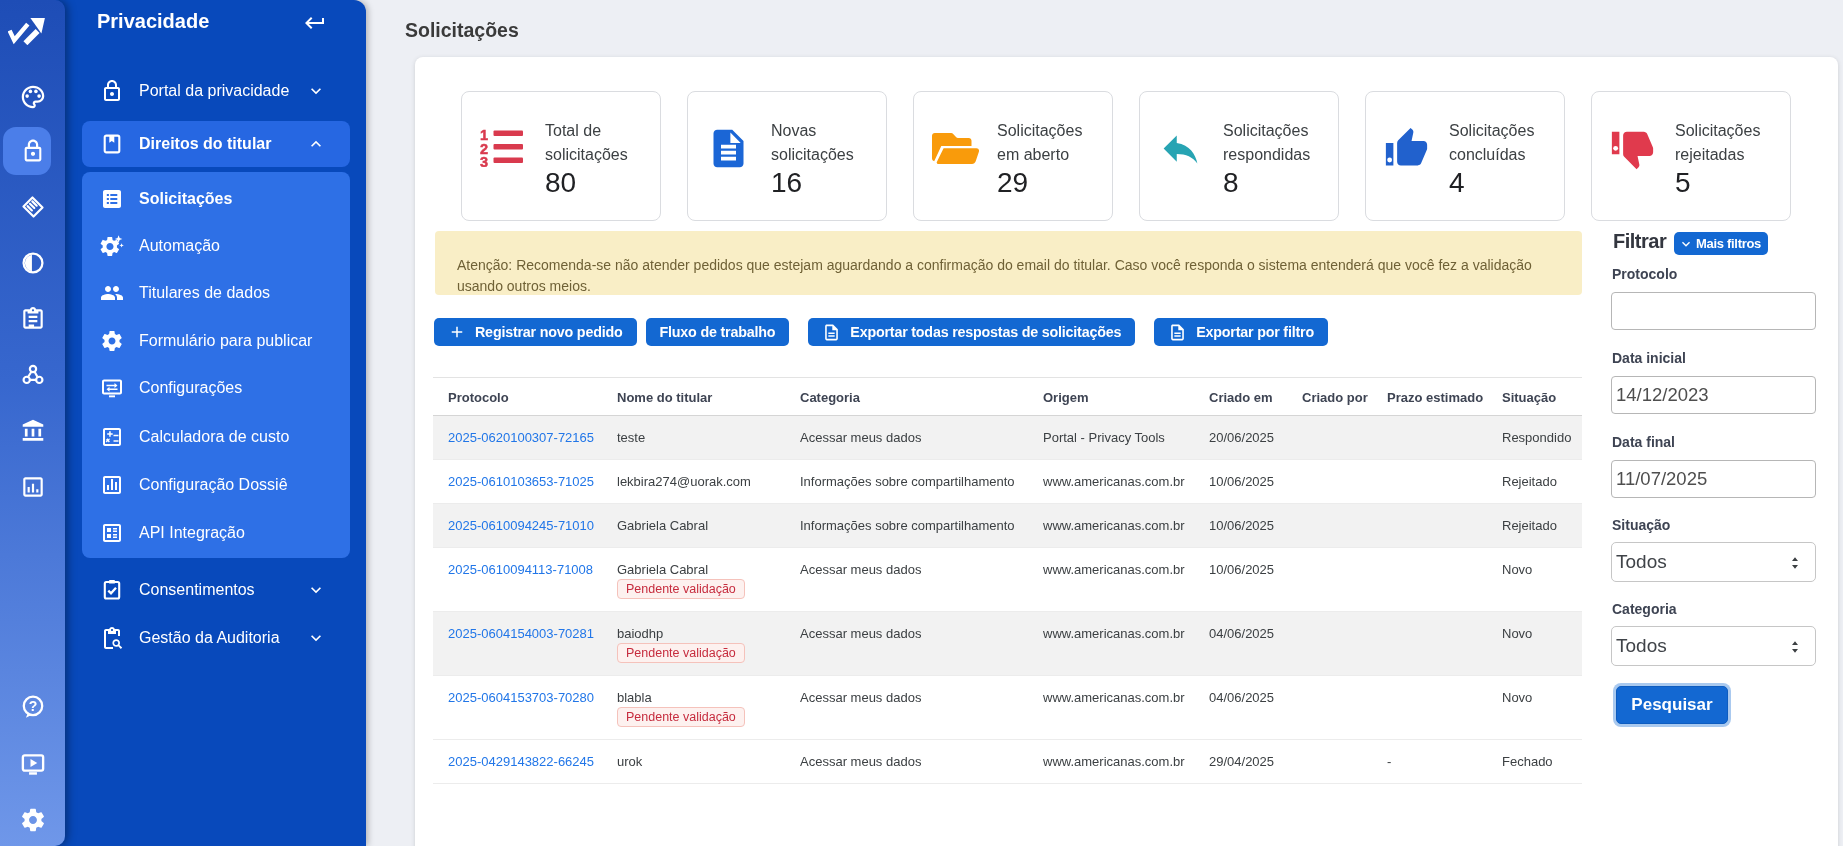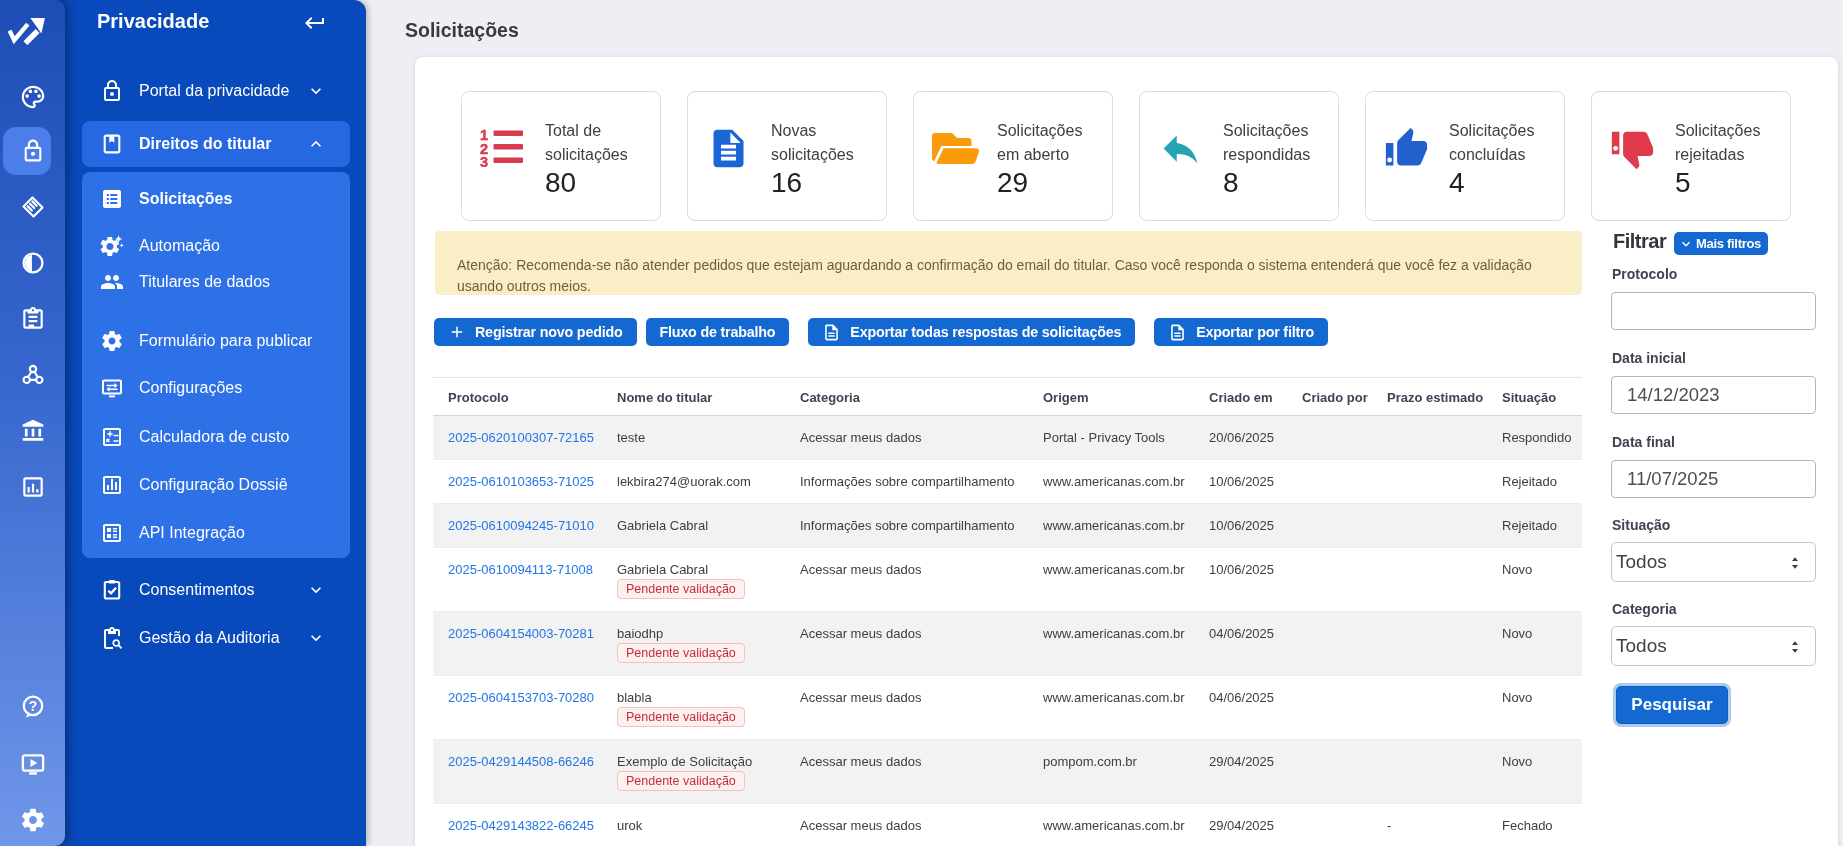--- a/index.html
+++ b/index.html
@@ -44,21 +44,21 @@
 .tbl th { text-align:left; font-size:13px; color:#3e4453; padding:12px 0 10px 15px; border-top:1px solid #e3e3e3; border-bottom:1px solid #d5d5d5; font-weight:bold; white-space:nowrap; overflow:visible; }
 .tbl td { padding:12px 0 12px 15px; vertical-align:top; border-bottom:1px solid #ececec; white-space:nowrap; overflow:visible; line-height:19px; }
 .tbl tr.odd { background:#f2f2f2; }
 .link { color:#2176e8; }
 .badge { display:inline-block; margin-top:0; border:1px solid #f5c2bb; color:#c62c3e; background:#fdf1ef; font-size:12.5px; padding:2px 8px; border-radius:4px; line-height:14px; }
 
 .filter { position:absolute; left:1183px; top:0; width:240px; }
 .f-title { position:absolute; left:15px; top:173px; font-size:20px; letter-spacing:-0.5px; font-weight:bold; color:#33363f; }
 .f-more { position:absolute; left:76px; top:175px; height:23px; background:#1368d2; border-radius:5px; color:#fff; font-size:13px; letter-spacing:-0.3px; font-weight:bold; display:flex; align-items:center; padding:0 7px 0 4px; }
 .f-lbl { position:absolute; left:14px; font-size:14px; font-weight:bold; color:#3e4453; }
-.f-input { position:absolute; left:13px; width:205px; height:38px; border:1px solid #b6b6b6; border-radius:4px; background:#fff; font-size:18.5px; color:#4e4e4e; display:flex; align-items:center; padding-left:15px; }
+.f-input { position:absolute; left:13px; width:205px; height:38px; border:1px solid #b6b6b6; border-radius:4px; background:#fff; font-size:18.5px; color:#4e4e4e; display:flex; align-items:center; padding-left:4px; }
 .f-select { position:absolute; left:13px; width:205px; height:40px; border:1px solid #c6c6c6; border-radius:5px; background:#fff; font-size:19px; color:#3f4348; display:flex; align-items:center; padding-left:4px; }
 .f-btn { position:absolute; left:18px; top:629px; width:112px; height:38px; background:#1368d2; border:1px solid #0d5cc0; border-radius:5px; color:#fff; font-size:17px; font-weight:bold; display:flex; align-items:center; justify-content:center; box-shadow:0 0 0 3px #a9c9ef; }
 </style>
 </head>
 <body>
 <div class="sidebar" id="sidebar">
   <div class="sb-title">Privacidade</div>
   <svg class="sb-collapse" width="24" height="24" viewBox="0 0 24 24">
       <path fill="#fff" d="M19 7v4H5.83l3.58-3.59L8 6l-6 6 6 6 1.41-1.41L5.83 13H21V7h-2z"></path>
     </svg>
@@ -96,21 +96,21 @@
     <div class="sub-item" style="top:50px;">
       <svg class="mi-ico" viewBox="0 0 24 24">
           <g fill="#fff" fill-rule="evenodd">
             <path d="M16.9 13.4c.04-.3.06-.6.06-.93 0-.32-.02-.63-.07-.93l2-1.56c.18-.14.23-.4.12-.6l-1.9-3.28c-.12-.22-.36-.29-.58-.22l-2.36.95c-.5-.37-1.02-.69-1.6-.93l-.36-2.51c-.04-.24-.24-.4-.47-.4H7.94c-.24 0-.43.16-.47.4l-.35 2.51c-.58.24-1.12.56-1.6.93l-2.36-.95c-.22-.08-.47 0-.58.22L.68 9.38c-.12.2-.08.46.12.6l2 1.56c-.05.3-.09.62-.09.93s.02.63.07.93l-2 1.56c-.18.14-.23.4-.12.6l1.9 3.28c.12.22.36.29.58.22l2.36-.95c.5.37 1.02.69 1.6.93l.35 2.51c.05.24.24.4.47.4h3.8c.23 0 .43-.16.46-.4l.36-2.51c.58-.24 1.11-.55 1.6-.93l2.36.95c.22.08.46 0 .58-.22l1.9-3.28c.11-.22.06-.46-.12-.6l-1.99-1.56zm-6.93 2.63c-1.96 0-3.55-1.6-3.55-3.56S8 8.91 9.97 8.91s3.55 1.6 3.55 3.56-1.59 3.56-3.55 3.56z"></path>
             <path d="M18.6 1.2l1.05 2.75 2.75 1.05-2.75 1.05L18.6 8.8l-1.05-2.75-2.75-1.05 2.75-1.05z"></path>
             <path d="M21.6 9.2l.62 1.58 1.58.62-1.58.62-.62 1.58-.62-1.58-1.58-.62 1.58-.62z"></path>
           </g>
         </svg>
       <span class="mi-txt">Automação</span>
     </div>
-    <div class="sub-item" style="top:86px;">
+    <div class="sub-item" style="top:97px;">
       <svg class="mi-ico" viewBox="0 0 24 24">
           <path fill="#fff" d="M16 11c1.66 0 2.99-1.34 2.99-3S17.66 5 16 5c-1.66 0-3 1.34-3 3s1.34 3 3 3zm-8 0c1.66 0 2.99-1.34 2.99-3S9.66 5 8 5C6.34 5 5 6.34 5 8s1.34 3 3 3zm0 2c-2.33 0-7 1.17-7 3.5V19h14v-2.5c0-2.33-4.67-3.5-7-3.5zm8 0c-.29 0-.62.02-.97.05 1.16.84 1.97 1.97 1.97 3.45V19h6v-2.5c0-2.33-4.67-3.5-7-3.5z"></path>
         </svg>
       <span class="mi-txt">Titulares de dados</span>
     </div>
     <div class="sub-item" style="top:145px;">
       <svg class="mi-ico" viewBox="0 0 24 24">
           <path fill="#fff" fill-rule="evenodd" d="M19.43 12.98c.04-.32.07-.64.07-.98 0-.34-.03-.66-.07-.98l2.11-1.65c.19-.15.24-.42.12-.64l-2-3.46c-.12-.22-.39-.3-.61-.22l-2.49 1c-.52-.4-1.08-.73-1.69-.98l-.38-2.65C14.46 2.18 14.25 2 14 2h-4c-.25 0-.46.18-.49.42l-.38 2.65c-.61.25-1.17.59-1.69.98l-2.49-1c-.23-.09-.49 0-.61.22l-2 3.46c-.13.22-.07.49.12.64l2.11 1.65c-.04.32-.07.65-.07.98 0 .33.03.66.07.98l-2.11 1.65c-.19.15-.24.42-.12.64l2 3.46c.12.22.39.3.61.22l2.49-1c.52.4 1.08.73 1.69.98l.38 2.65c.03.24.24.42.49.42h4c.25 0 .46-.18.49-.42l.38-2.65c.61-.25 1.17-.59 1.69-.98l2.49 1c.23.09.49 0 .61-.22l2-3.46c.12-.22.07-.49-.12-.64l-2.11-1.65zM12 15.5c-1.93 0-3.5-1.57-3.5-3.5s1.57-3.5 3.5-3.5 3.5 1.57 3.5 3.5-1.57 3.5-3.5 3.5z"></path>
         </svg>
       <span class="mi-txt">Formulário para publicar</span>
@@ -386,30 +386,20 @@
     <tr>
           <td><span class="link">2025-0604153703-70280</span></td>
           <td>blabla<br><span class="badge">Pendente validação</span></td>
           <td>Acessar meus dados</td>
           <td>www.americanas.com.br</td>
           <td>04/06/2025</td>
           <td></td>
           <td></td>
           <td>Novo</td>
         </tr>
-    <tr class="odd">
-          <td><span class="link">2025-0429144508-66246</span></td>
-          <td>Exemplo de Solicitação<br><span class="badge">Pendente validação</span></td>
-          <td>Acessar meus dados</td>
-          <td>pompom.com.br</td>
-          <td>29/04/2025</td>
-          <td></td>
-          <td></td>
-          <td>Novo</td>
-        </tr>
     <tr>
           <td><span class="link">2025-0429143822-66245</span></td>
           <td>urok</td>
           <td>Acessar meus dados</td>
           <td>www.americanas.com.br</td>
           <td>29/04/2025</td>
           <td></td>
           <td>-</td>
           <td>Fechado</td>
         </tr>

